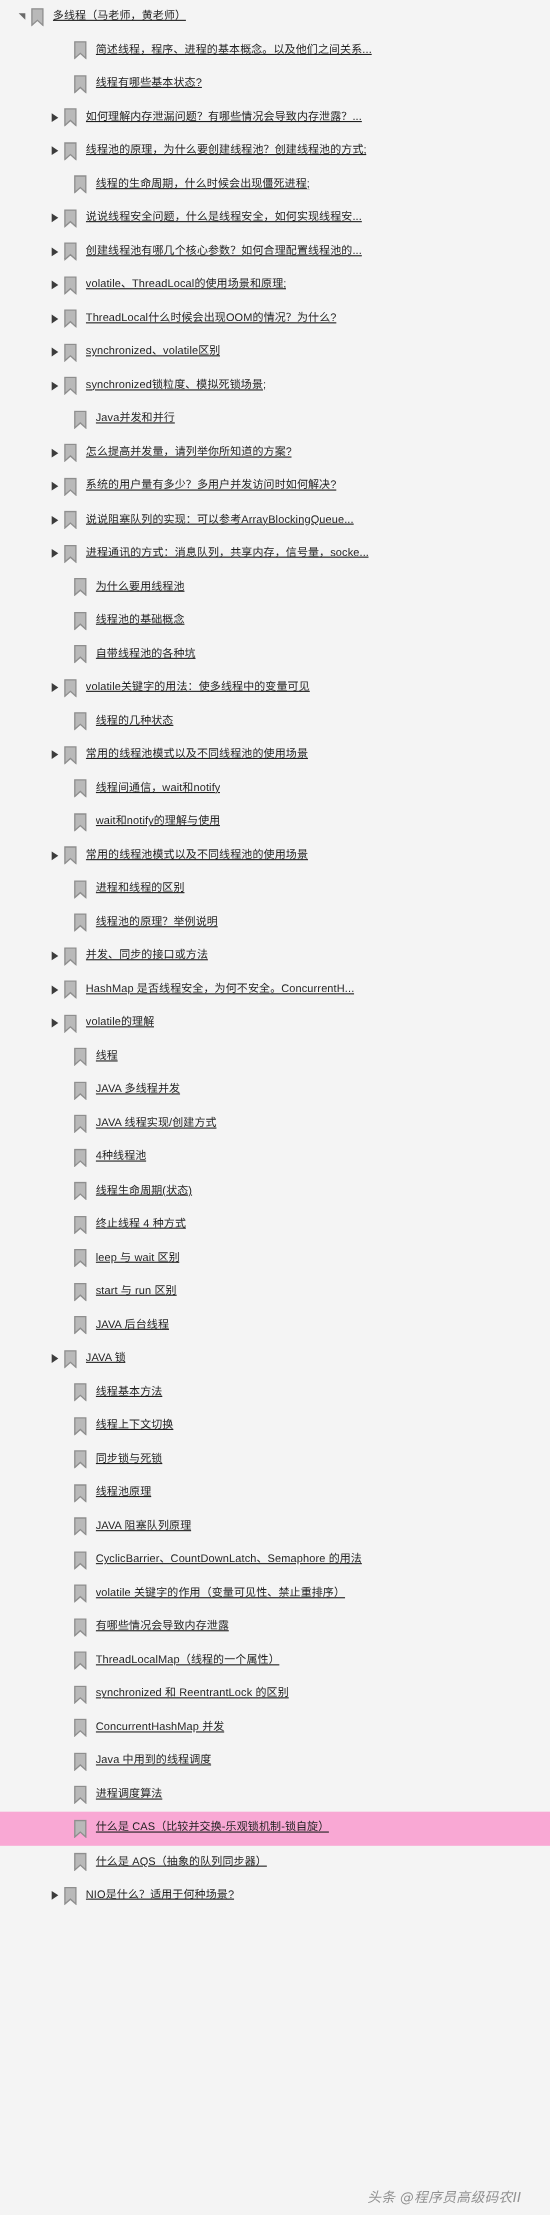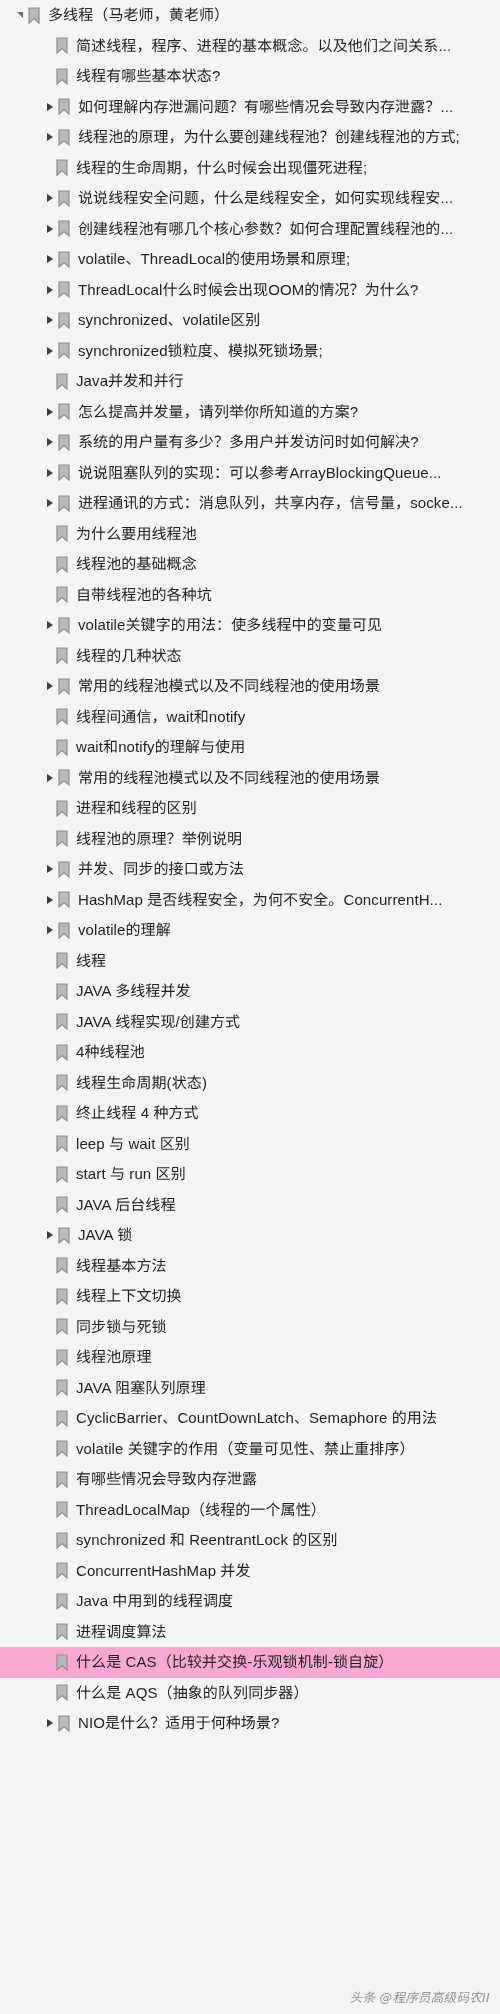--- a/index.html
+++ b/index.html
@@ -74,35 +74,36 @@
     min-width: 16px;
     height: 18px;
     display: flex;
     align-items: center;
     justify-content: center;
     margin-right: 6px;
   }
   .bm-icon svg { display: block; }
 
   .row-label {
-    font-size: 15px;
+    font-size: 10px;
     line-height: 20px;
     letter-spacing: 0.1px;
     color: #1f1f1f;
     overflow: hidden;
     text-overflow: clip;
+    text-decoration: underline;
   }
   .lvl0 { padding-left: 13px; }
   .lvl1 { padding-left: 29px; }
   .lvl1.has-twisty { padding-left: 43px; }
-  .lvl1.no-twisty { padding-left: 41px; }
+  .lvl1.no-twisty { padding-left: 52px; }
 
   #watermark {
     position: absolute;
-    right: 10px;
+    right: 26px;
     bottom: 8px;
     font-size: 12.5px;
     color: #8d8d8d;
     font-family: "DejaVu Sans", sans-serif;
     letter-spacing: 0.3px;
     font-style: italic;
     opacity: 0.95;
     white-space: nowrap;
   }
 </style>

